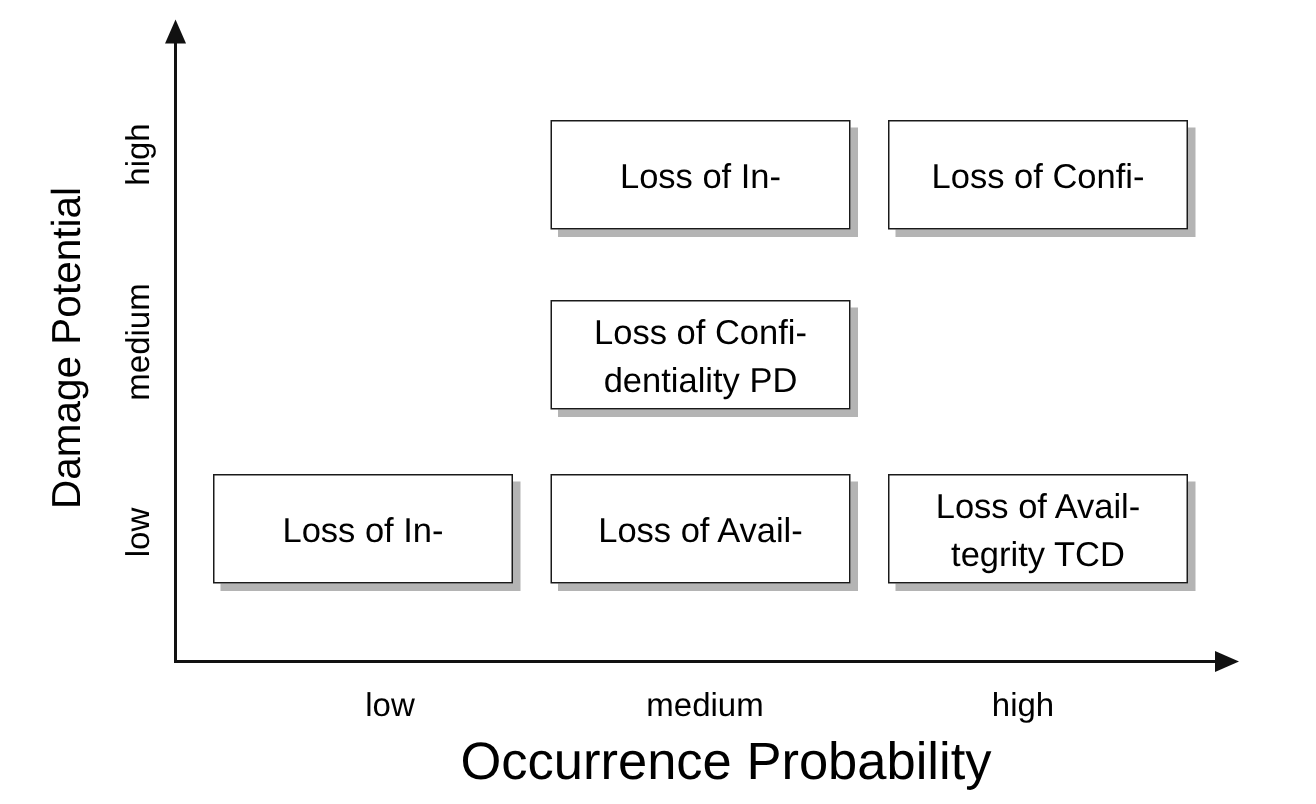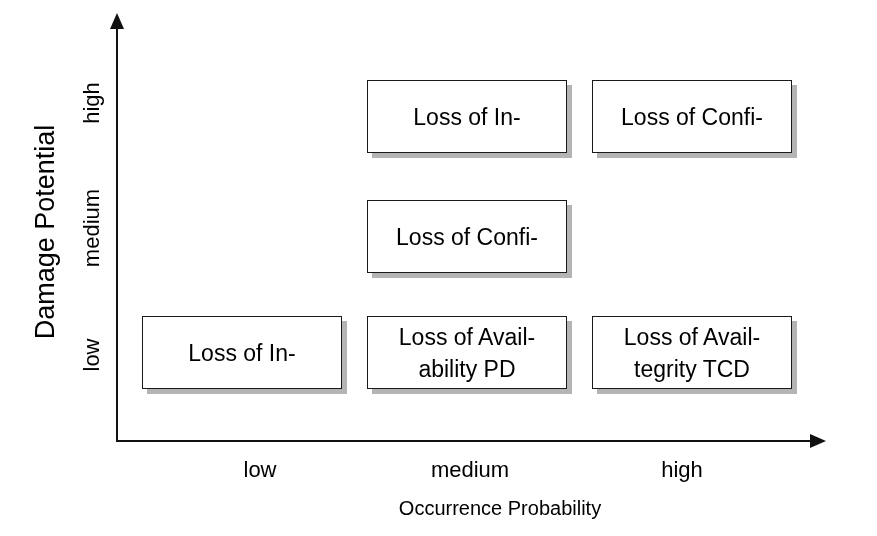--- a/index.html
+++ b/index.html
@@ -98,24 +98,24 @@
     font-size: 22px;
     white-space: nowrap;
   }
   .ytick-high   { top: 103px; }
   .ytick-medium { top: 228px; }
   .ytick-low    { top: 355px; }
 
   
   .xlabel {
     position: absolute;
-    left: 500px;
+    left: 484px;
     top: 508px;
     transform: translate(-50%, -50%);
-    font-size: 20px;
+    font-size: 35px;
     white-space: nowrap;
   }
   .ylabel {
     position: absolute;
     left: 45px;
     top: 232px;
     transform: translate(-50%, -50%) rotate(-90deg);
     font-size: 27px;
     white-space: nowrap;
   }
@@ -131,27 +131,27 @@
   <div class="x-arrowhead"></div>
 
   <div class="node col-med row-high">
     <span>Loss of In-</span>
   </div>
   <div class="node col-high row-high">
     <span>Loss of Confi-</span>
   </div>
   <div class="node col-med row-med">
     <span>Loss of Confi-</span>
+    <span>dentiality PD</span>
   </div>
   <div class="node col-low row-low">
     <span>Loss of In-</span>
   </div>
   <div class="node col-med row-low">
     <span>Loss of Avail-</span>
-    <span>ability PD</span>
   </div>
   <div class="node col-high row-low">
     <span>Loss of Avail-</span>
     <span>tegrity TCD</span>
   </div>
 
   <div class="xtick xtick-low">low</div>
   <div class="xtick xtick-medium">medium</div>
   <div class="xtick xtick-high">high</div>
 

